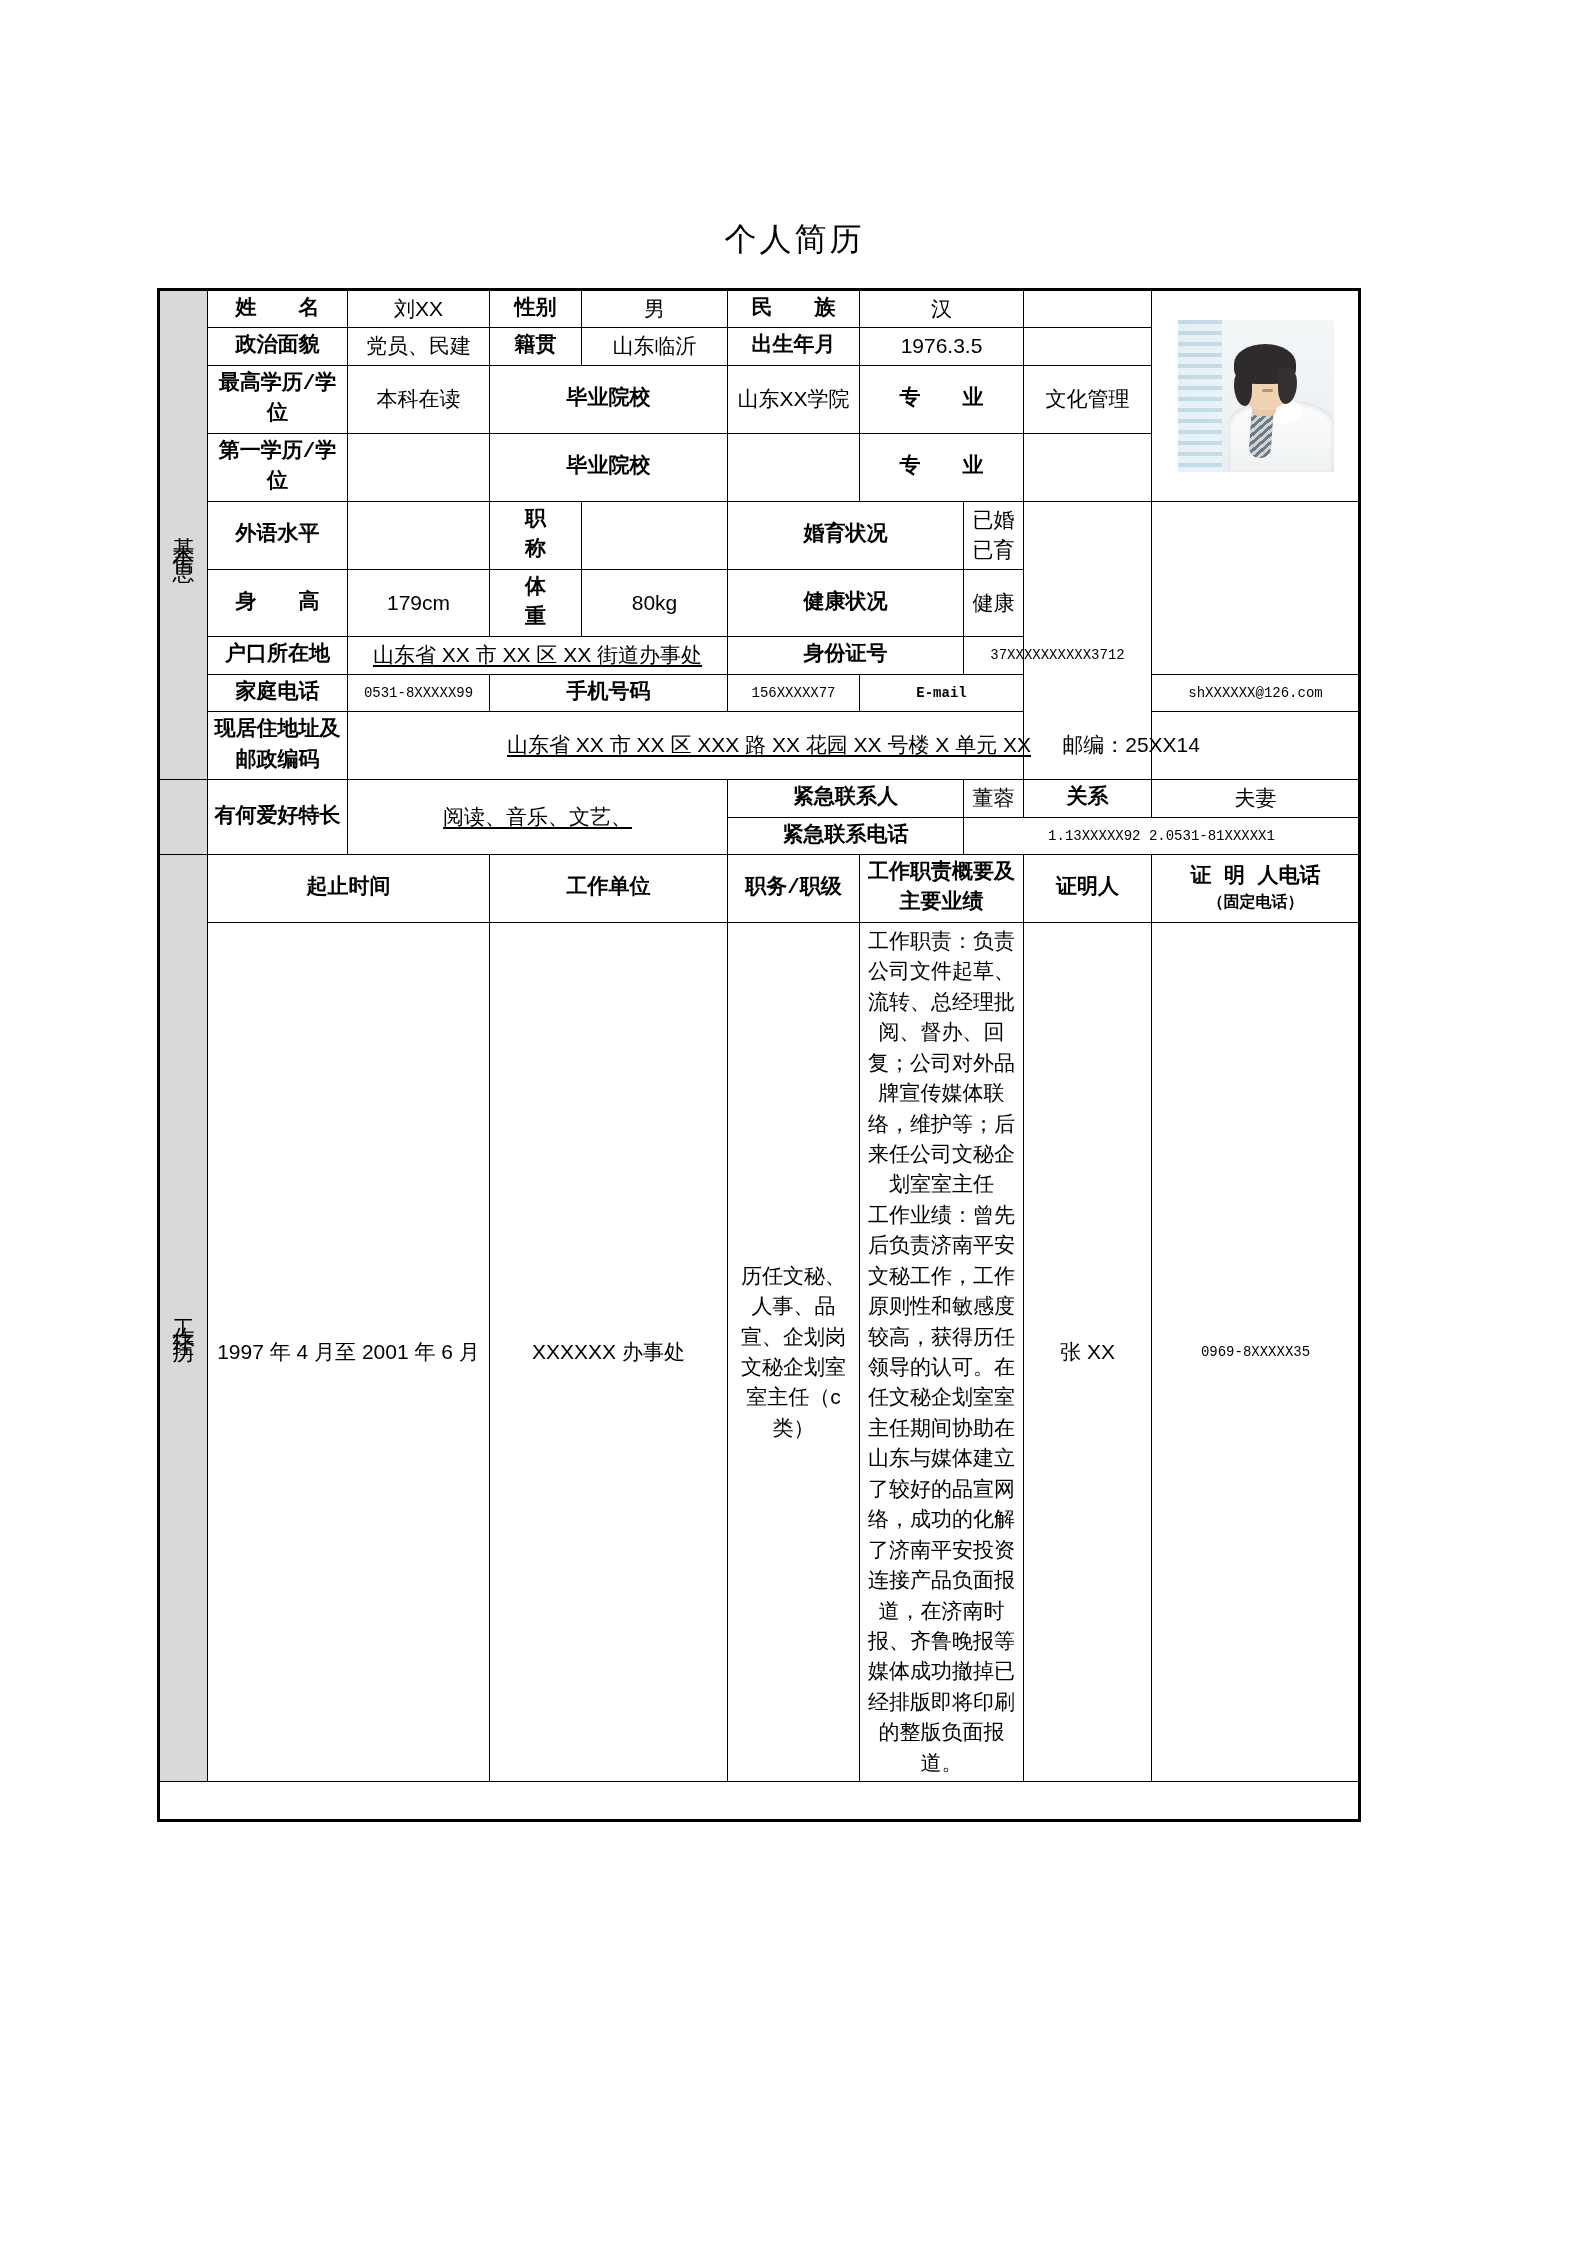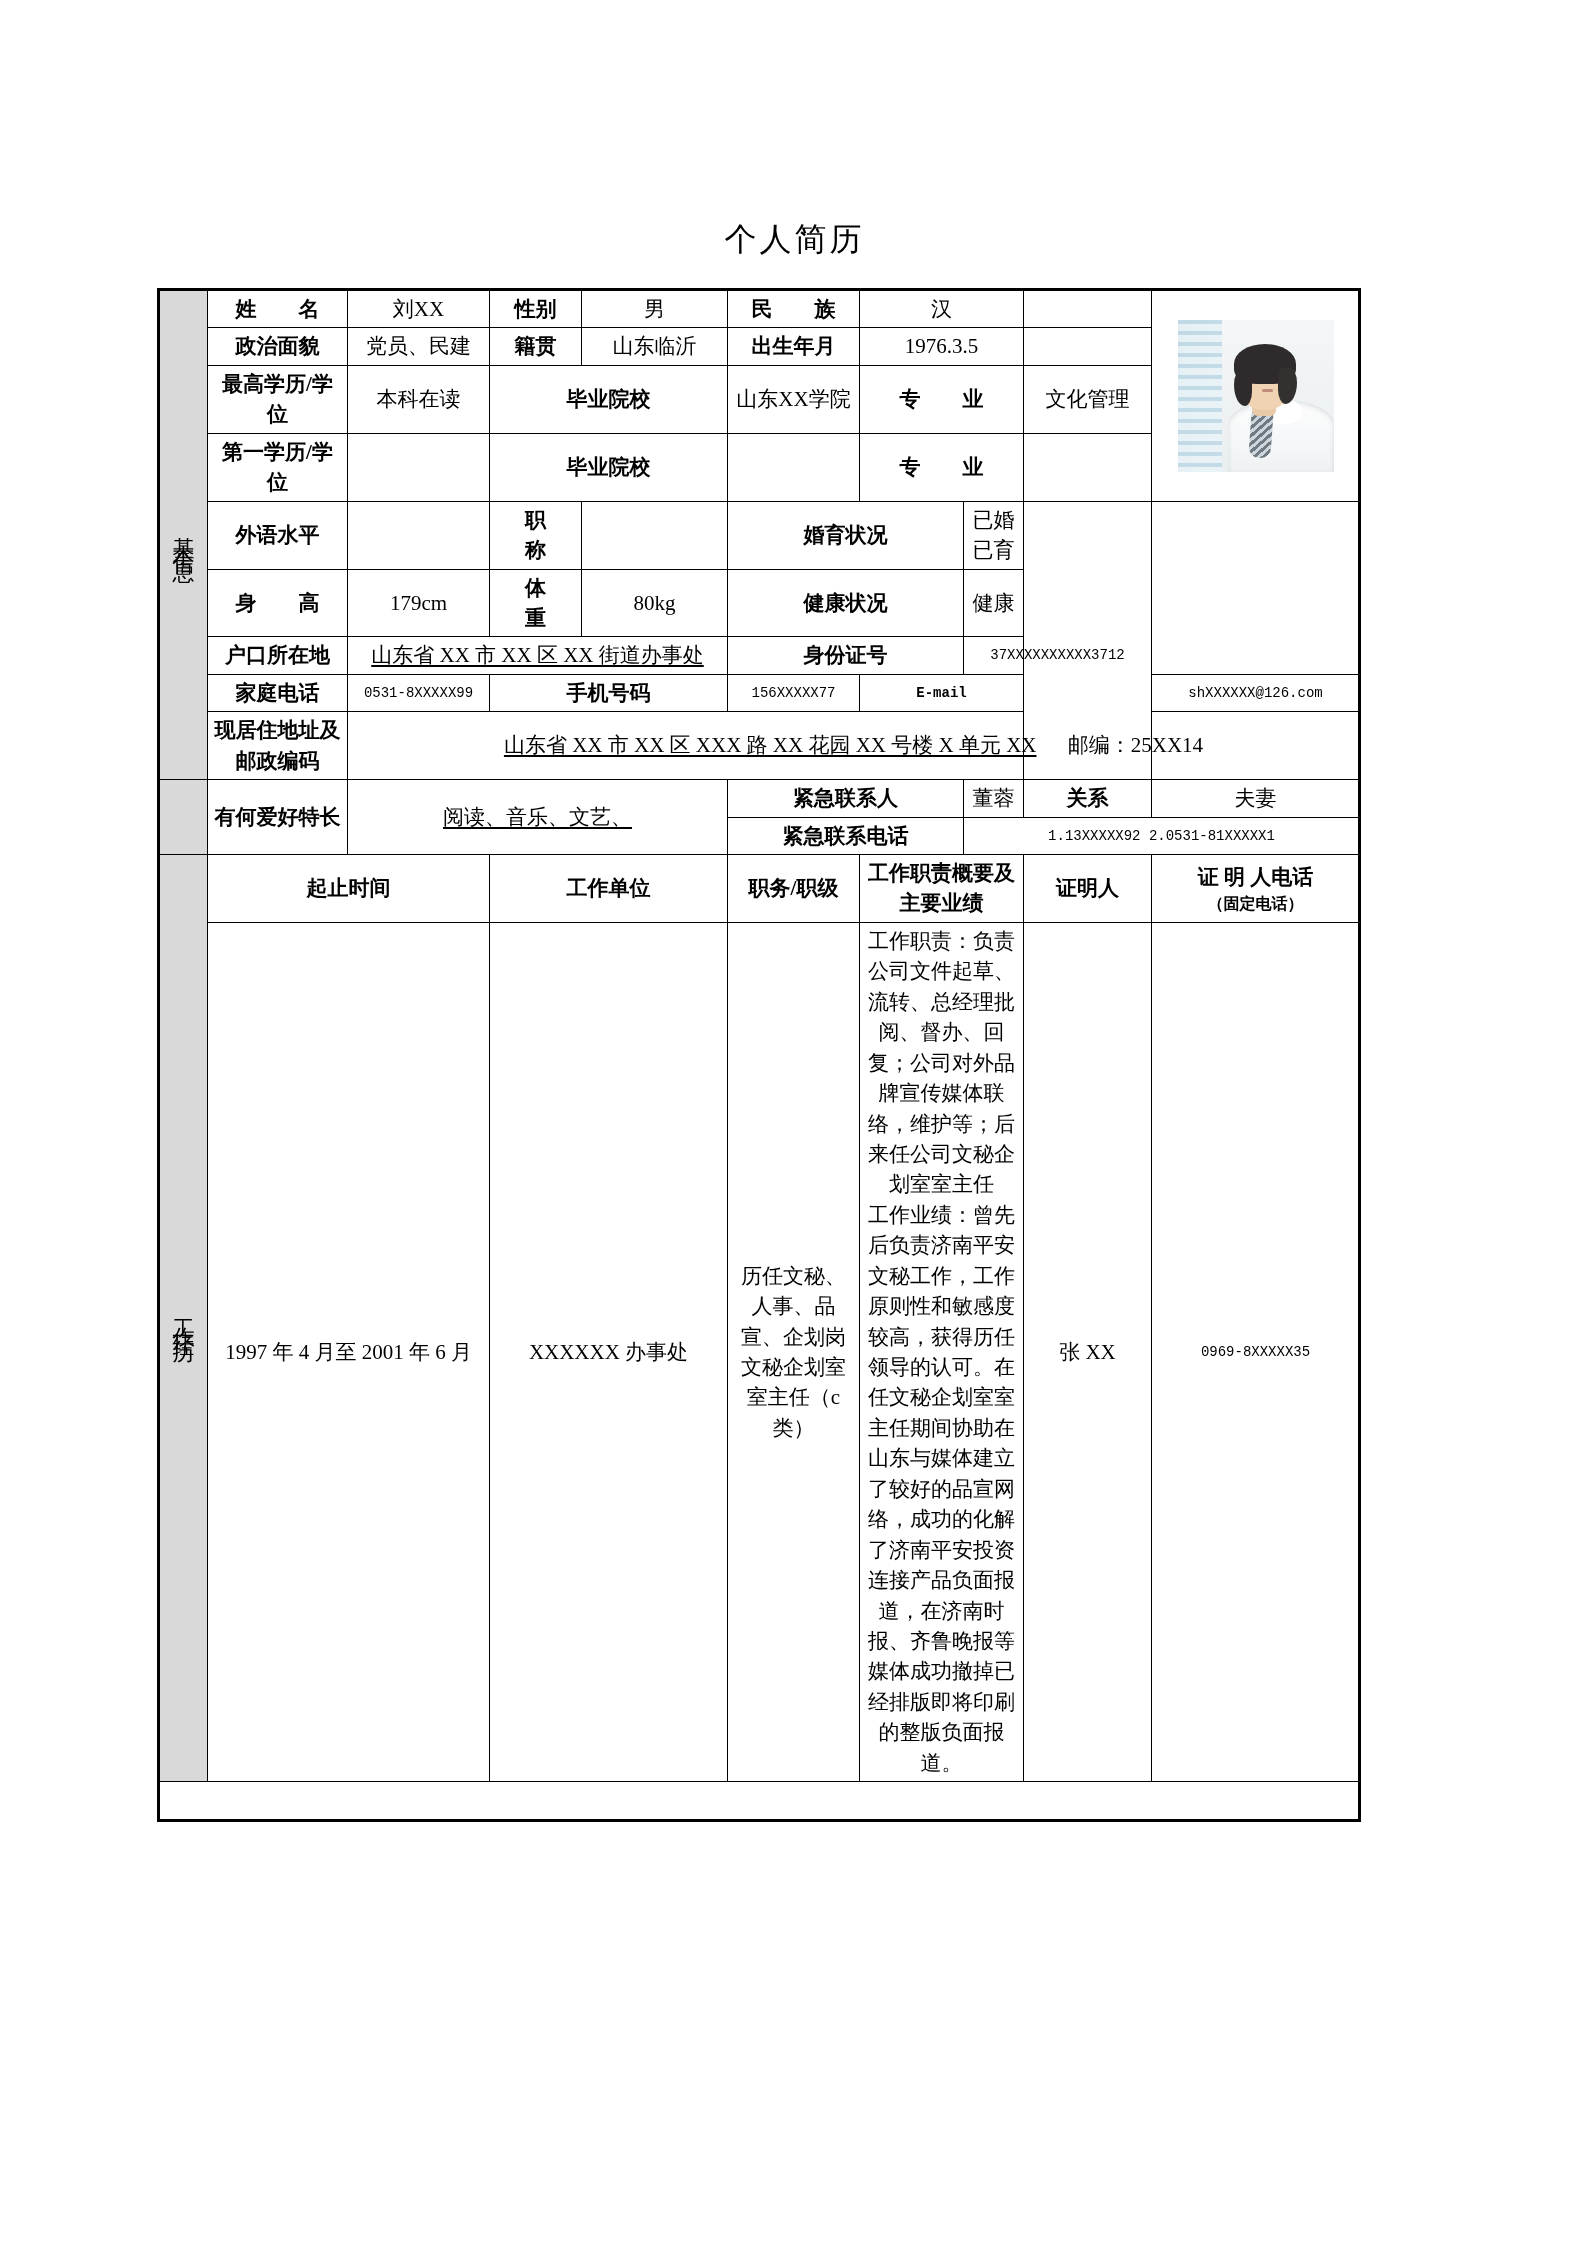--- a/index.html
+++ b/index.html
@@ -75,24 +75,24 @@
   }
   .sidelabel-inner {
     display: inline-block;
     writing-mode: vertical-rl;
     text-orientation: upright;
     letter-spacing: 8px;
     font-size: 22px;
   }
   .lbl {
     font-weight: bold;
-    font-family: Liberation Serif, serif;
+    font-family: Liberation Mono, monospace;
   }
   .val {
-    font-family: Liberation Serif, serif;
+    font-family: Liberation Sans, sans-serif;
   }
   .u {
     text-decoration: underline;
     text-underline-offset: 3px;
     text-align: right;
   }
   .mono-ish {
     font-family: "Liberation Mono", "DejaVu Sans Mono", monospace;
     font-size: 14px;
   }

